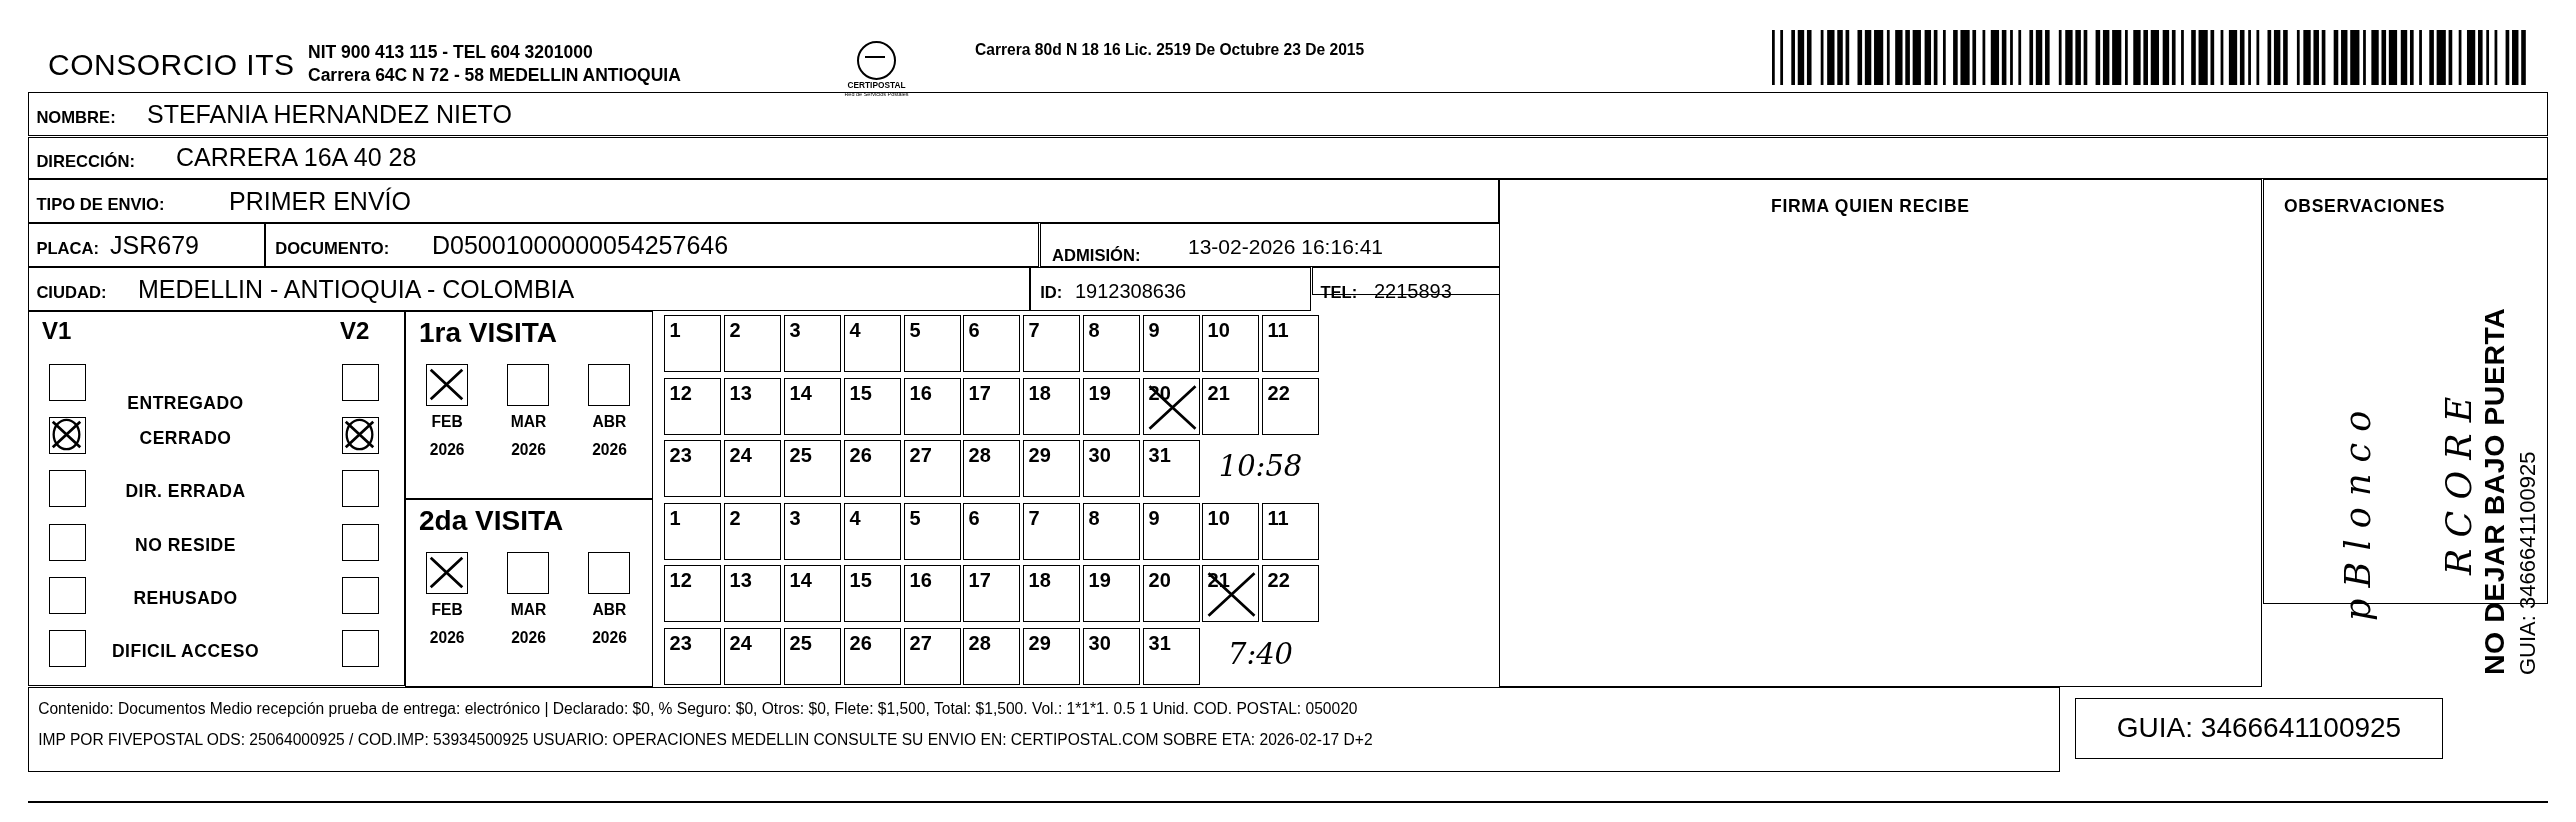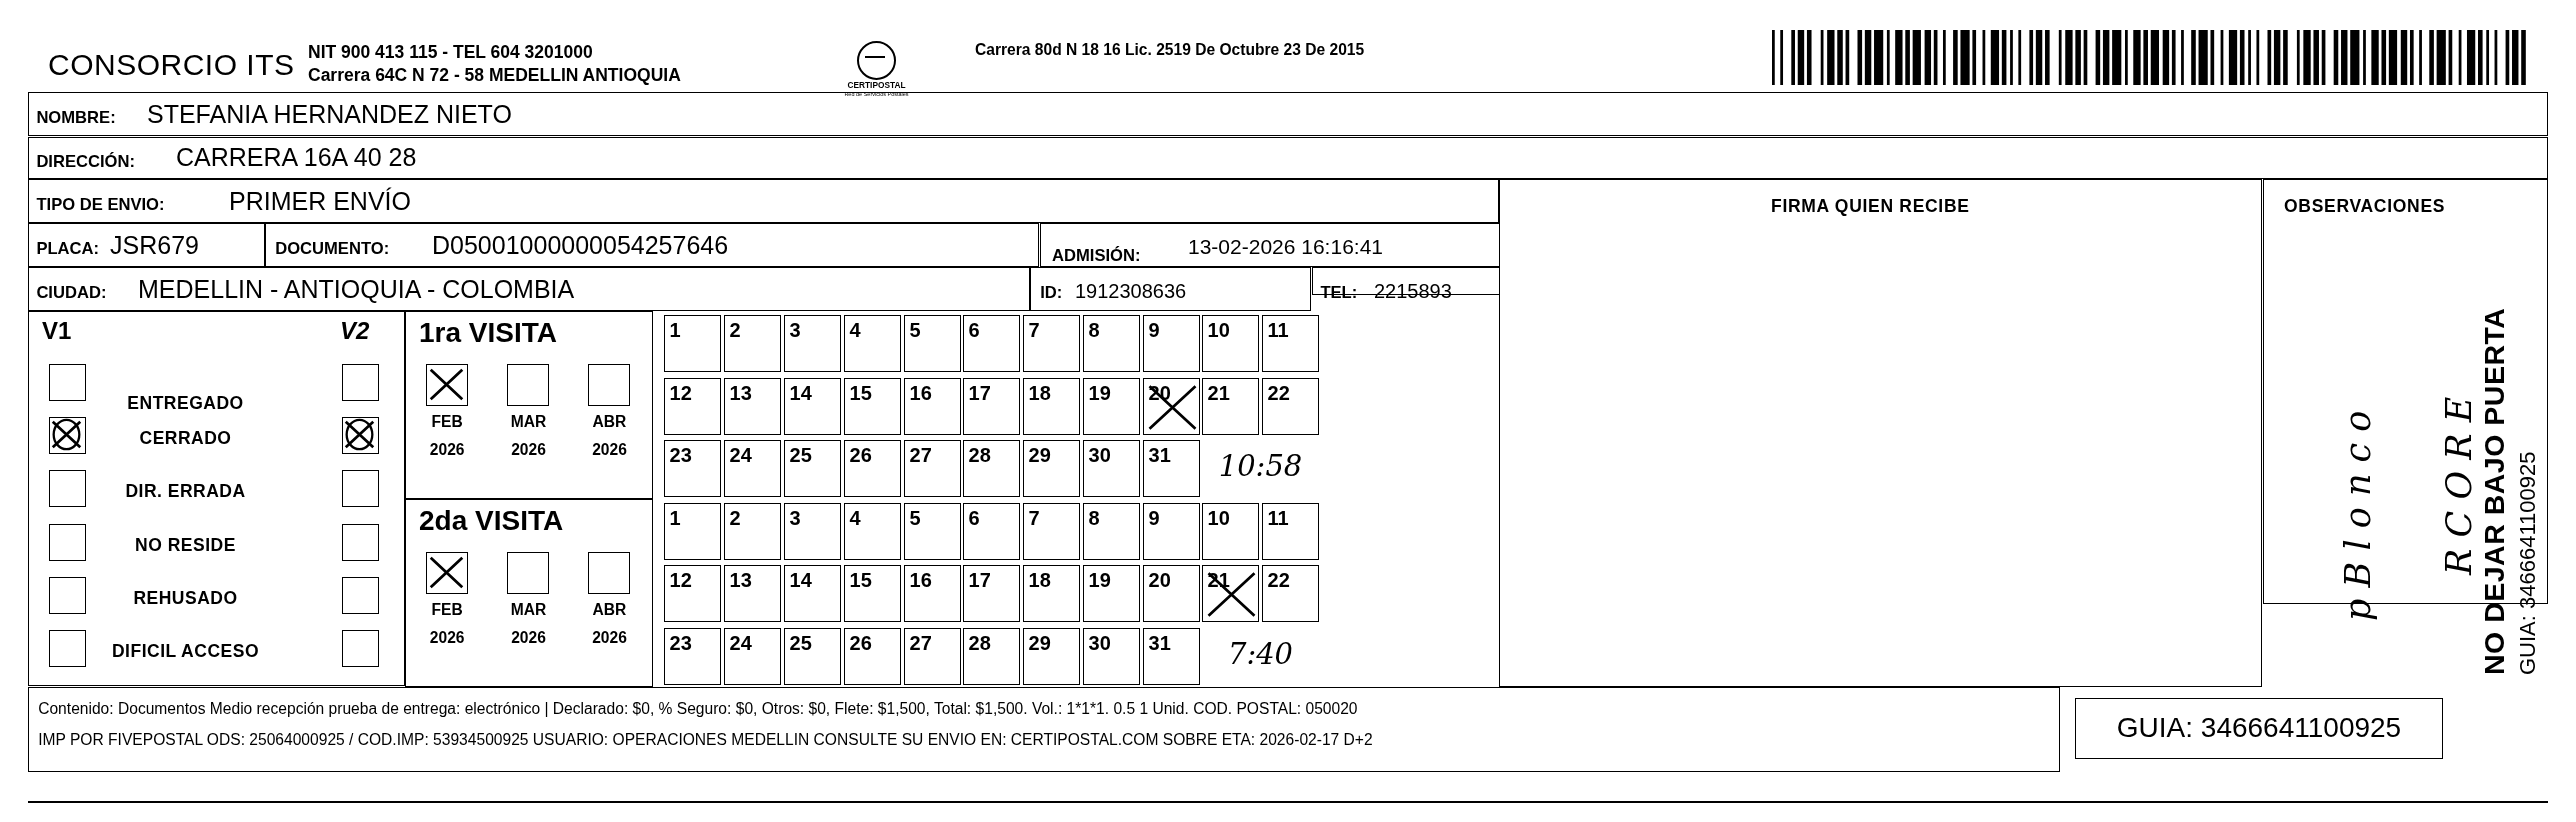--- a/index.html
+++ b/index.html
@@ -202,21 +202,21 @@
       <span class="firma-lbl" style="left:271px;top:16.6px;">FIRMA QUIEN RECIBE</span>
     </div>
     <div class="bx" style="left:2235px;top:162px;width:285px;height:425px;">
       <span class="firma-lbl" style="left:20px;top:16.6px;">OBSERVACIONES</span>
       <span class="right-rot hand" style="left:74px;top:441px;font-size:35px;">p B l o n c o</span>
       <span class="right-rot hand" style="left:175px;top:395px;font-size:35px;">R C O R E</span>
     </div>
 
     <div class="bx" style="left:0;top:294px;width:377px;height:375px;">
       <span class="vhead" style="left:13px;top:5.5px;">V1</span>
-      <span class="vhead" style="left:311px;top:5.5px;font-style:italic;">V2</span>
+      <span class="vhead" style="left:311px;top:5.5px;">V2</span>
       <div id="status-rows">
           <div class="sq" style="position: absolute; left: 20px; top: 52px; width: 37px; height: 37px;"></div>
           <div class="sq" style="position: absolute; left: 313px; top: 52px; width: 37px; height: 37px;"></div>
           <span class="vlabel" style="left: 0px; top: 81px; width: 313px; text-align: center;">ENTREGADO</span>
           <div class="sq" style="position: absolute; left: 20px; top: 105px; width: 37px; height: 37px;"><svg width="33" height="33" viewBox="0 0 36 36">
               <path d="M3 4 L33 32 M33 4 L3 32" stroke="#000" stroke-width="3" fill="none"></path>
               <ellipse cx="18" cy="18" rx="14" ry="16" stroke="#000" stroke-width="2.5" fill="none"></ellipse>
             </svg></div>
           <div class="sq" style="position: absolute; left: 313px; top: 105px; width: 37px; height: 37px;"><svg width="33" height="33" viewBox="0 0 36 36">
               <path d="M3 4 L33 32 M33 4 L3 32" stroke="#000" stroke-width="3" fill="none"></path>

